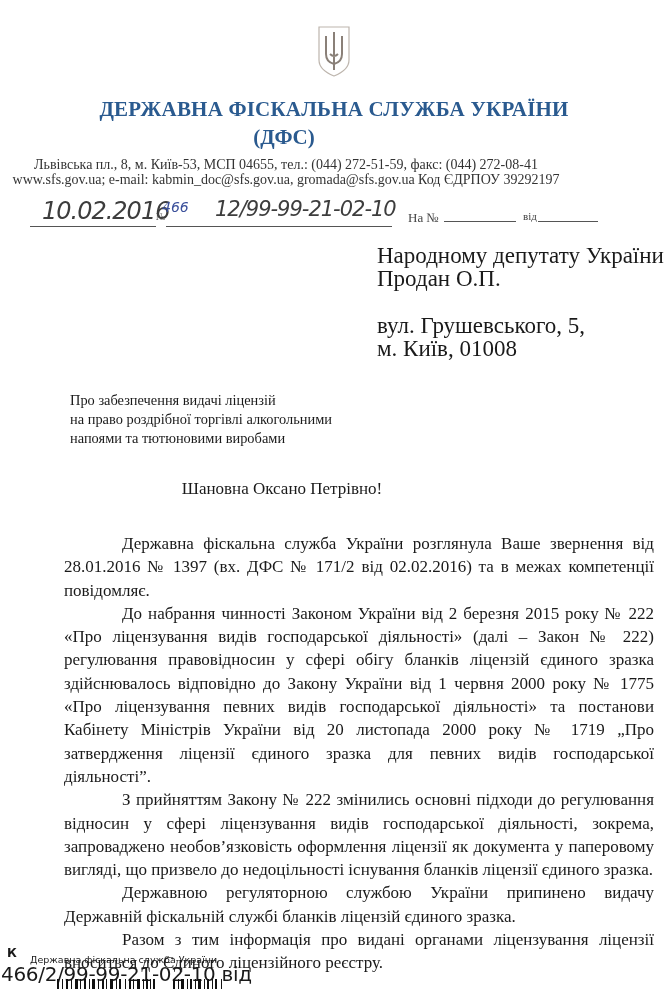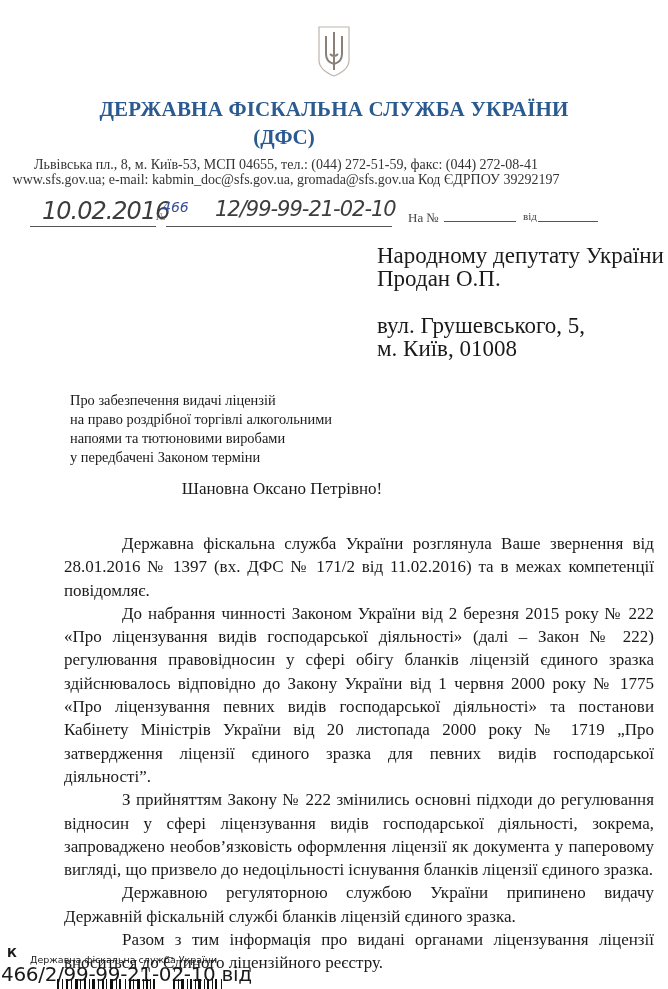--- a/index.html
+++ b/index.html
@@ -80,27 +80,26 @@
   <div>Продан О.П.</div>
   <div class="gap"></div>
   <div>вул. Грушевського, 5,</div>
   <div>м. Київ, 01008</div>
 </div>
 
 <div class="subject">
   <div>Про забезпечення видачі ліцензій</div>
   <div>на право роздрібної торгівлі алкогольними</div>
   <div>напоями та тютюновими виробами</div>
-  <div>у передбачені Законом терміни</div>
 </div>
 
 <div class="greeting">Шановна Оксано Петрівно!</div>
 
 <div class="body-text">
-  <p>Державна фіскальна служба України розглянула Ваше звернення від 28.01.2016 № 1397 (вх. ДФС № 171/2 від 11.02.2016) та в межах компетенції повідомляє.</p>
+  <p>Державна фіскальна служба України розглянула Ваше звернення від 28.01.2016 № 1397 (вх. ДФС № 171/2 від 02.02.2016) та в межах компетенції повідомляє.</p>
   <p>До набрання чинності Законом України від 2 березня 2015 року № 222 «Про ліцензування видів господарської діяльності» (далі – Закон № 222) регулювання правовідносин у сфері обігу бланків ліцензій єдиного зразка здійснювалось відповідно до Закону України від 1 червня 2000 року № 1775 «Про ліцензування певних видів господарської діяльності» та постанови Кабінету Міністрів України від 20 листопада 2000 року № 1719 „Про затвердження ліцензії єдиного зразка для певних видів господарської діяльності”.</p>
   <p>З прийняттям Закону № 222 змінились основні підходи до регулювання відносин у сфері ліцензування видів господарської діяльності, зокрема, запроваджено необов’язковість оформлення ліцензії як документа у паперовому вигляді, що призвело до недоцільності існування бланків ліцензії єдиного зразка.</p>
   <p>Державною регуляторною службою України припинено видачу Державній фіскальній службі бланків ліцензій єдиного зразка.</p>
   <p>Разом з тим інформація про видані органами ліцензування ліцензії вноситься до Єдиного ліцензійного реєстру.</p>
 </div>
 
 <div class="stamp">
   <span class="stamp-k">К</span>
   <span class="stamp-org">Державна фіскальна служба України</span>
   <span class="stamp-reg">466/2/99-99-21-02-10 від 10.02.2016</span>

